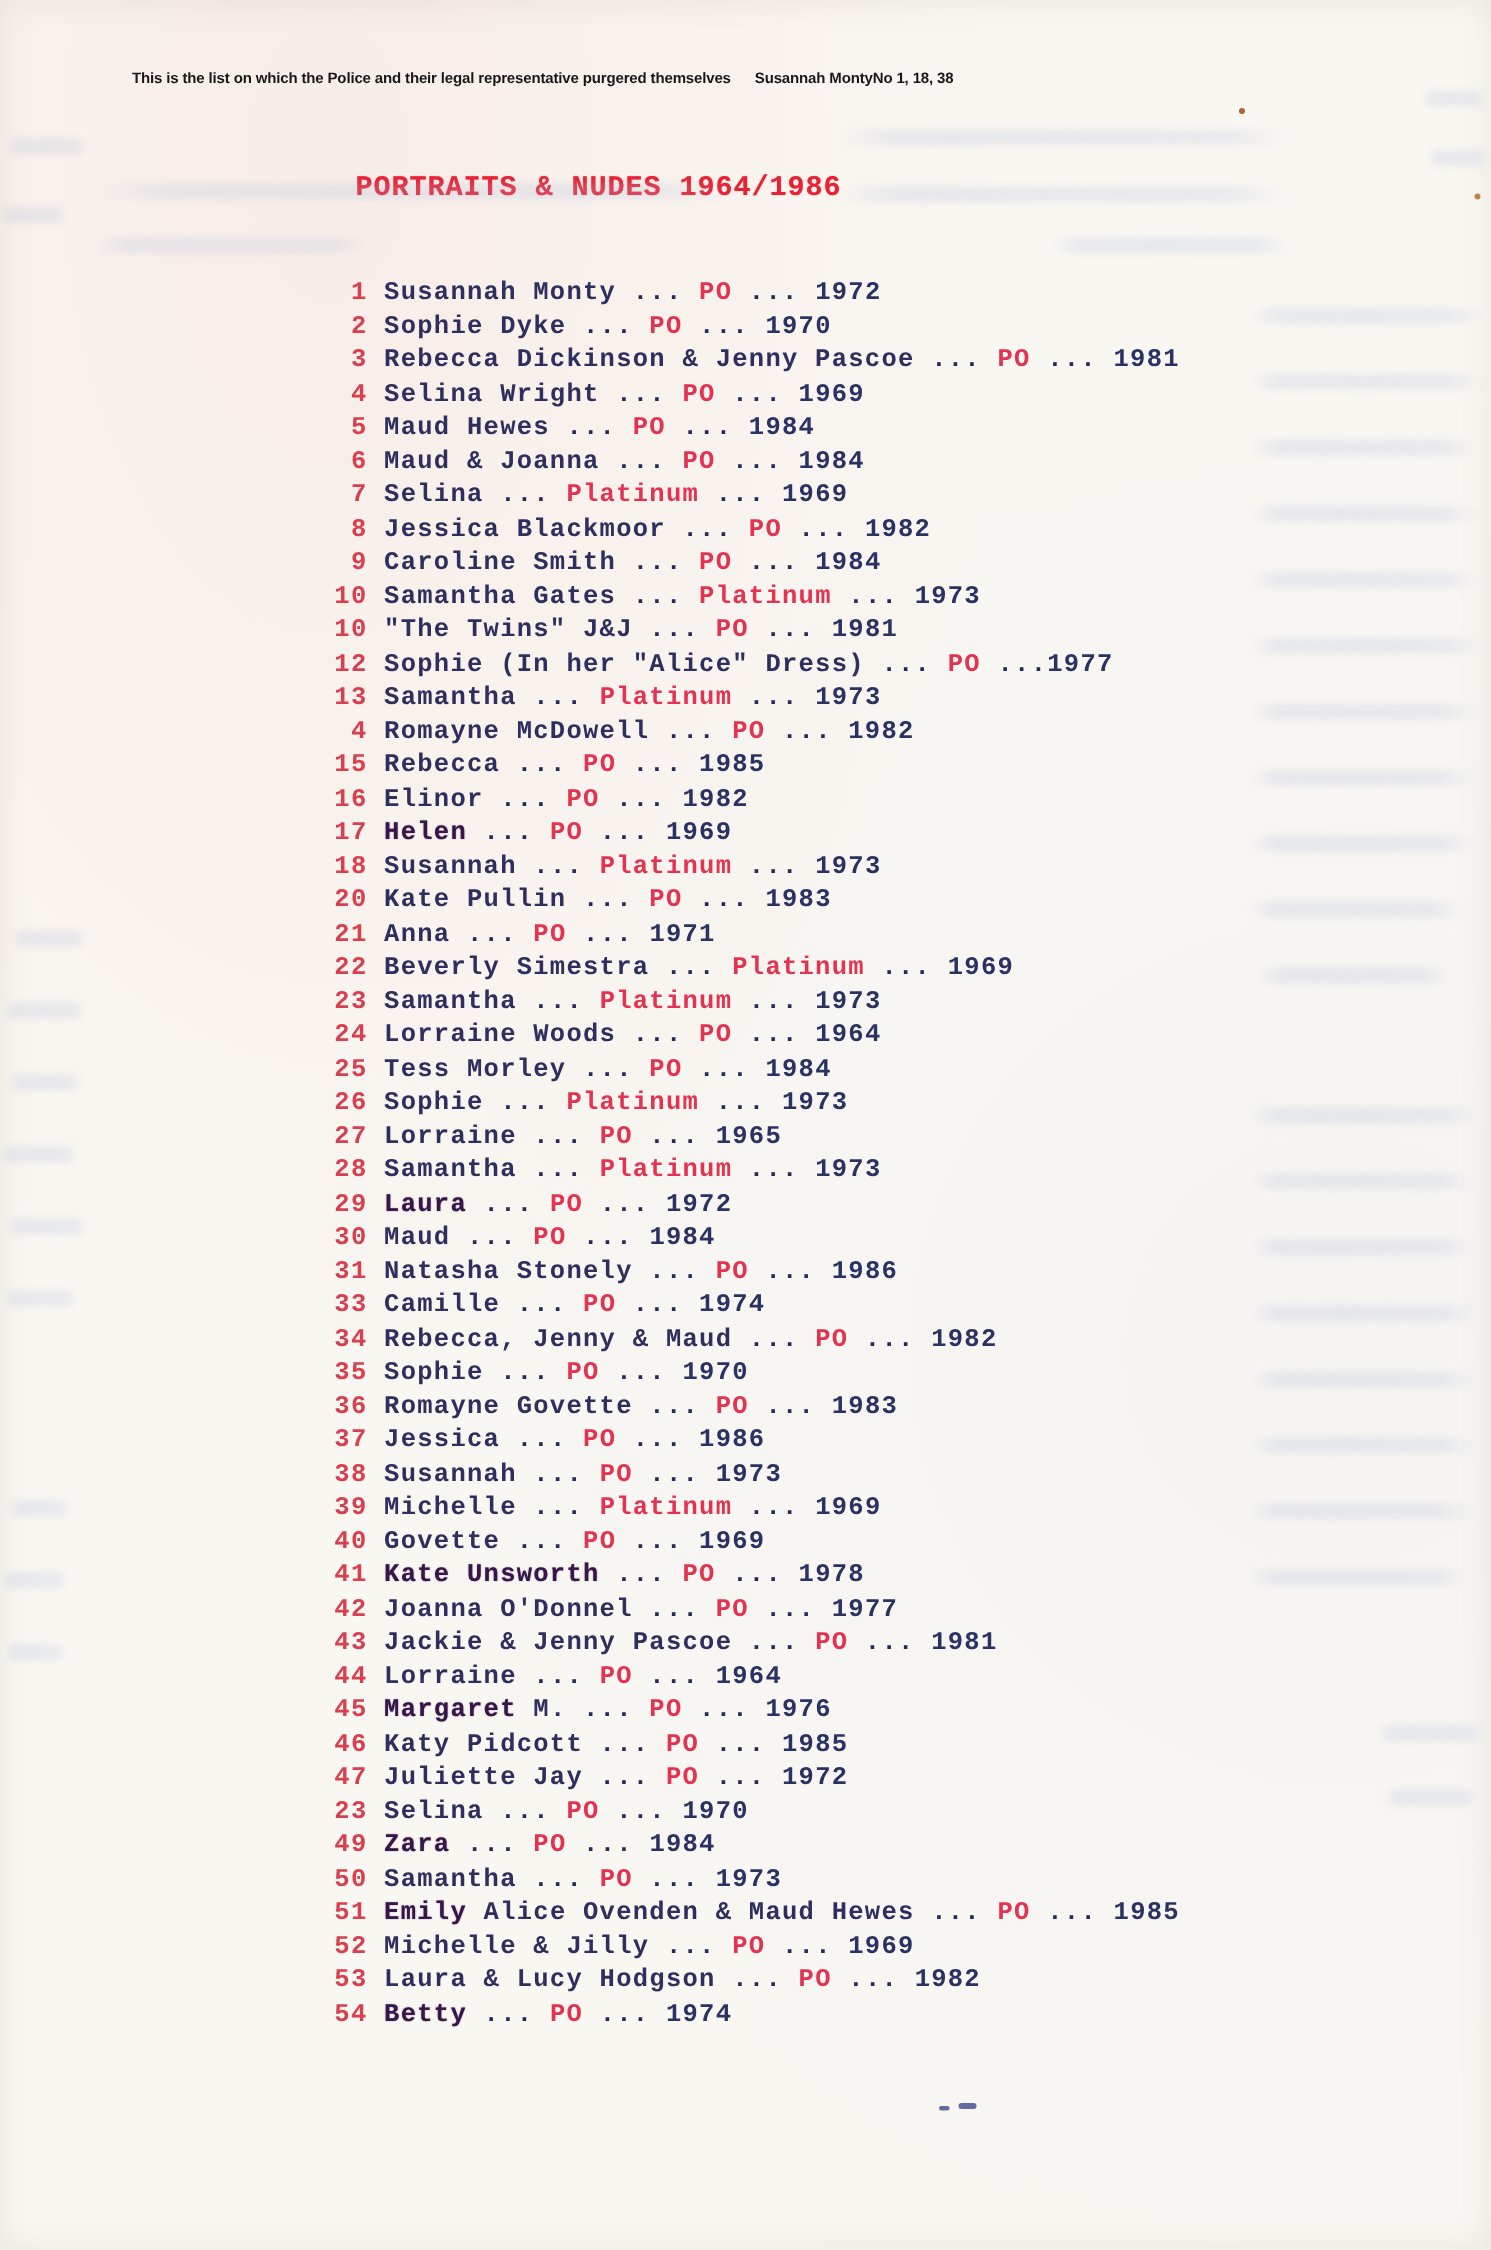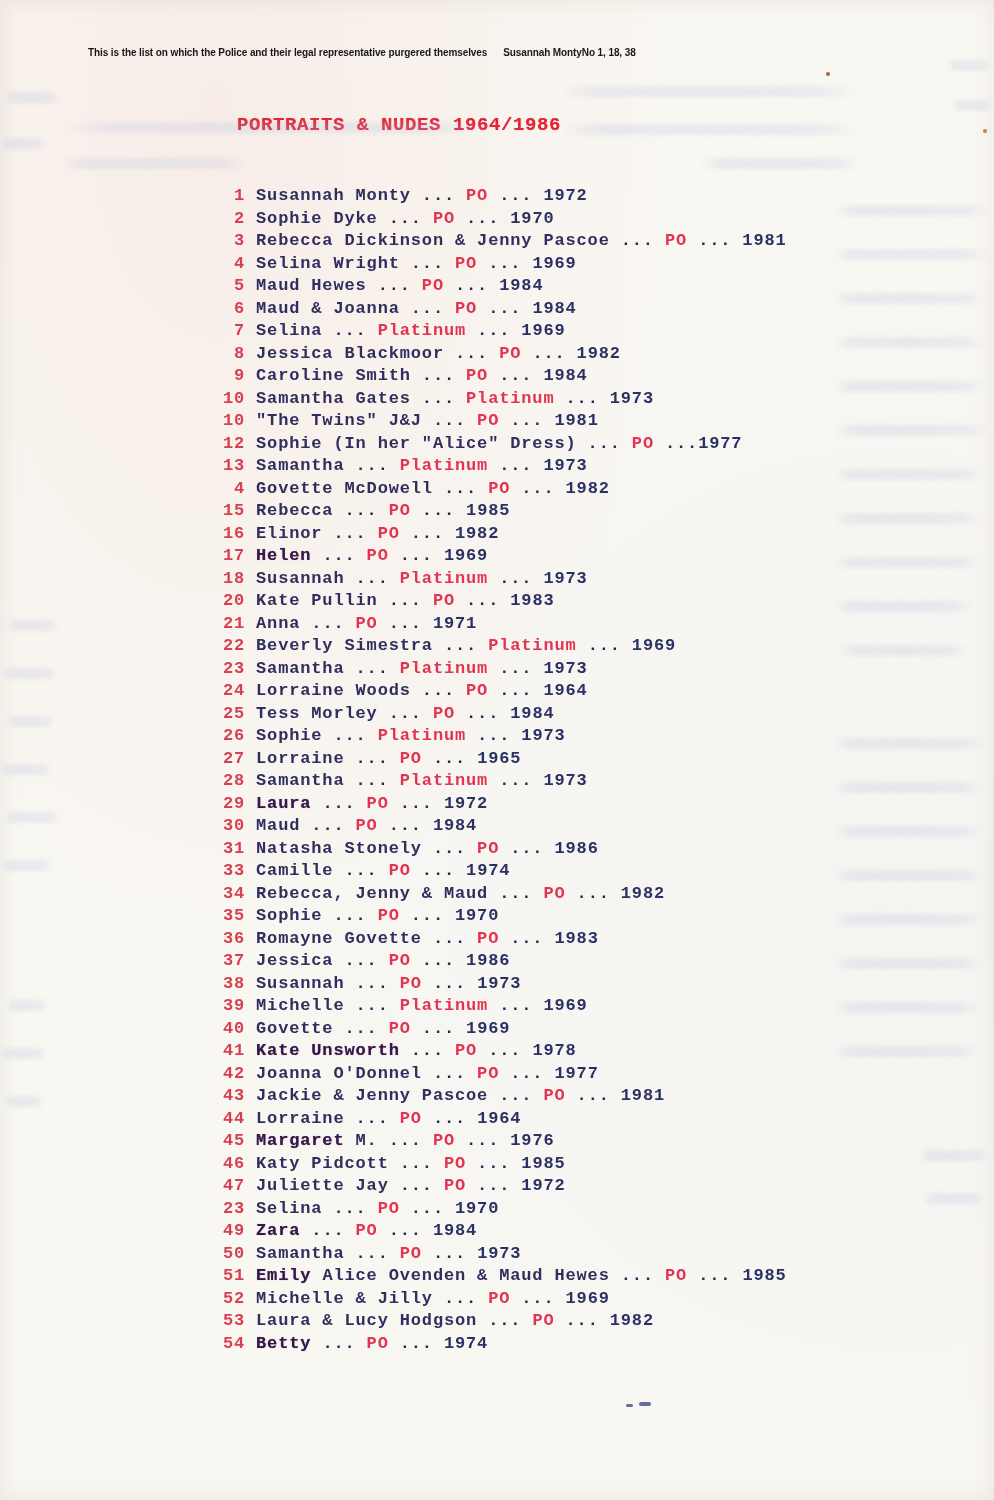--- a/index.html
+++ b/index.html
@@ -81,21 +81,21 @@
       <div class="row"><span class="num">4</span><span class="sp"> </span><span class="nm">Selina Wright</span><span class="dots"> ... </span><span class="tag">PO</span><span class="dots"> ... </span><span class="yr">1969</span></div>
       <div class="row"><span class="num">5</span><span class="sp"> </span><span class="nm">Maud Hewes</span><span class="dots"> ... </span><span class="tag">PO</span><span class="dots"> ... </span><span class="yr">1984</span></div>
       <div class="row"><span class="num">6</span><span class="sp"> </span><span class="nm">Maud &amp; Joanna</span><span class="dots"> ... </span><span class="tag">PO</span><span class="dots"> ... </span><span class="yr">1984</span></div>
       <div class="row"><span class="num">7</span><span class="sp"> </span><span class="nm">Selina</span><span class="dots"> ... </span><span class="tag">Platinum</span><span class="dots"> ... </span><span class="yr">1969</span></div>
       <div class="row"><span class="num">8</span><span class="sp"> </span><span class="nm">Jessica Blackmoor</span><span class="dots"> ... </span><span class="tag">PO</span><span class="dots"> ... </span><span class="yr">1982</span></div>
       <div class="row"><span class="num">9</span><span class="sp"> </span><span class="nm">Caroline Smith</span><span class="dots"> ... </span><span class="tag">PO</span><span class="dots"> ... </span><span class="yr">1984</span></div>
       <div class="row"><span class="num">10</span><span class="sp"> </span><span class="nm">Samantha Gates</span><span class="dots"> ... </span><span class="tag">Platinum</span><span class="dots"> ... </span><span class="yr">1973</span></div>
       <div class="row"><span class="num">10</span><span class="sp"> </span><span class="nm">"The Twins" J&amp;J</span><span class="dots"> ... </span><span class="tag">PO</span><span class="dots"> ... </span><span class="yr">1981</span></div>
       <div class="row"><span class="num">12</span><span class="sp"> </span><span class="nm">Sophie (In her "Alice" Dress)</span><span class="dots"> ... </span><span class="tag">PO</span><span class="dots"> ...</span><span class="yr">1977</span></div>
       <div class="row"><span class="num">13</span><span class="sp"> </span><span class="nm">Samantha</span><span class="dots"> ... </span><span class="tag">Platinum</span><span class="dots"> ... </span><span class="yr">1973</span></div>
-      <div class="row"><span class="num">4</span><span class="sp"> </span><span class="nm">Govette McDowell</span><span class="dots"> ... </span><span class="tag">PO</span><span class="dots"> ... </span><span class="yr">1982</span></div>
+      <div class="row"><span class="num">4</span><span class="sp"> </span><span class="nm">Romayne McDowell</span><span class="dots"> ... </span><span class="tag">PO</span><span class="dots"> ... </span><span class="yr">1982</span></div>
       <div class="row"><span class="num">15</span><span class="sp"> </span><span class="nm">Rebecca</span><span class="dots"> ... </span><span class="tag">PO</span><span class="dots"> ... </span><span class="yr">1985</span></div>
       <div class="row"><span class="num">16</span><span class="sp"> </span><span class="nm">Elinor</span><span class="dots"> ... </span><span class="tag">PO</span><span class="dots"> ... </span><span class="yr">1982</span></div>
       <div class="row"><span class="num">17</span><span class="sp"> </span><span class="nmb">Helen</span><span class="dots"> ... </span><span class="tag">PO</span><span class="dots"> ... </span><span class="yr">1969</span></div>
       <div class="row hl hl-18"><span class="num">18</span><span class="sp"> </span><span class="nm">Susannah</span><span class="dots"> ... </span><span class="tag">Platinum</span><span class="dots"> ... </span><span class="yr">1973</span></div>
       <div class="row"><span class="num">20</span><span class="sp"> </span><span class="nm">Kate Pullin</span><span class="dots"> ... </span><span class="tag">PO</span><span class="dots"> ... </span><span class="yr">1983</span></div>
       <div class="row"><span class="num">21</span><span class="sp"> </span><span class="nm">Anna</span><span class="dots"> ... </span><span class="tag">PO</span><span class="dots"> ... </span><span class="yr">1971</span></div>
       <div class="row"><span class="num">22</span><span class="sp"> </span><span class="nm">Beverly Simestra</span><span class="dots"> ... </span><span class="tag">Platinum</span><span class="dots"> ... </span><span class="yr">1969</span></div>
       <div class="row"><span class="num">23</span><span class="sp"> </span><span class="nm">Samantha</span><span class="dots"> ... </span><span class="tag">Platinum</span><span class="dots"> ... </span><span class="yr">1973</span></div>
       <div class="row"><span class="num">24</span><span class="sp"> </span><span class="nm">Lorraine Woods</span><span class="dots"> ... </span><span class="tag">PO</span><span class="dots"> ... </span><span class="yr">1964</span></div>
       <div class="row"><span class="num">25</span><span class="sp"> </span><span class="nm">Tess Morley</span><span class="dots"> ... </span><span class="tag">PO</span><span class="dots"> ... </span><span class="yr">1984</span></div>

